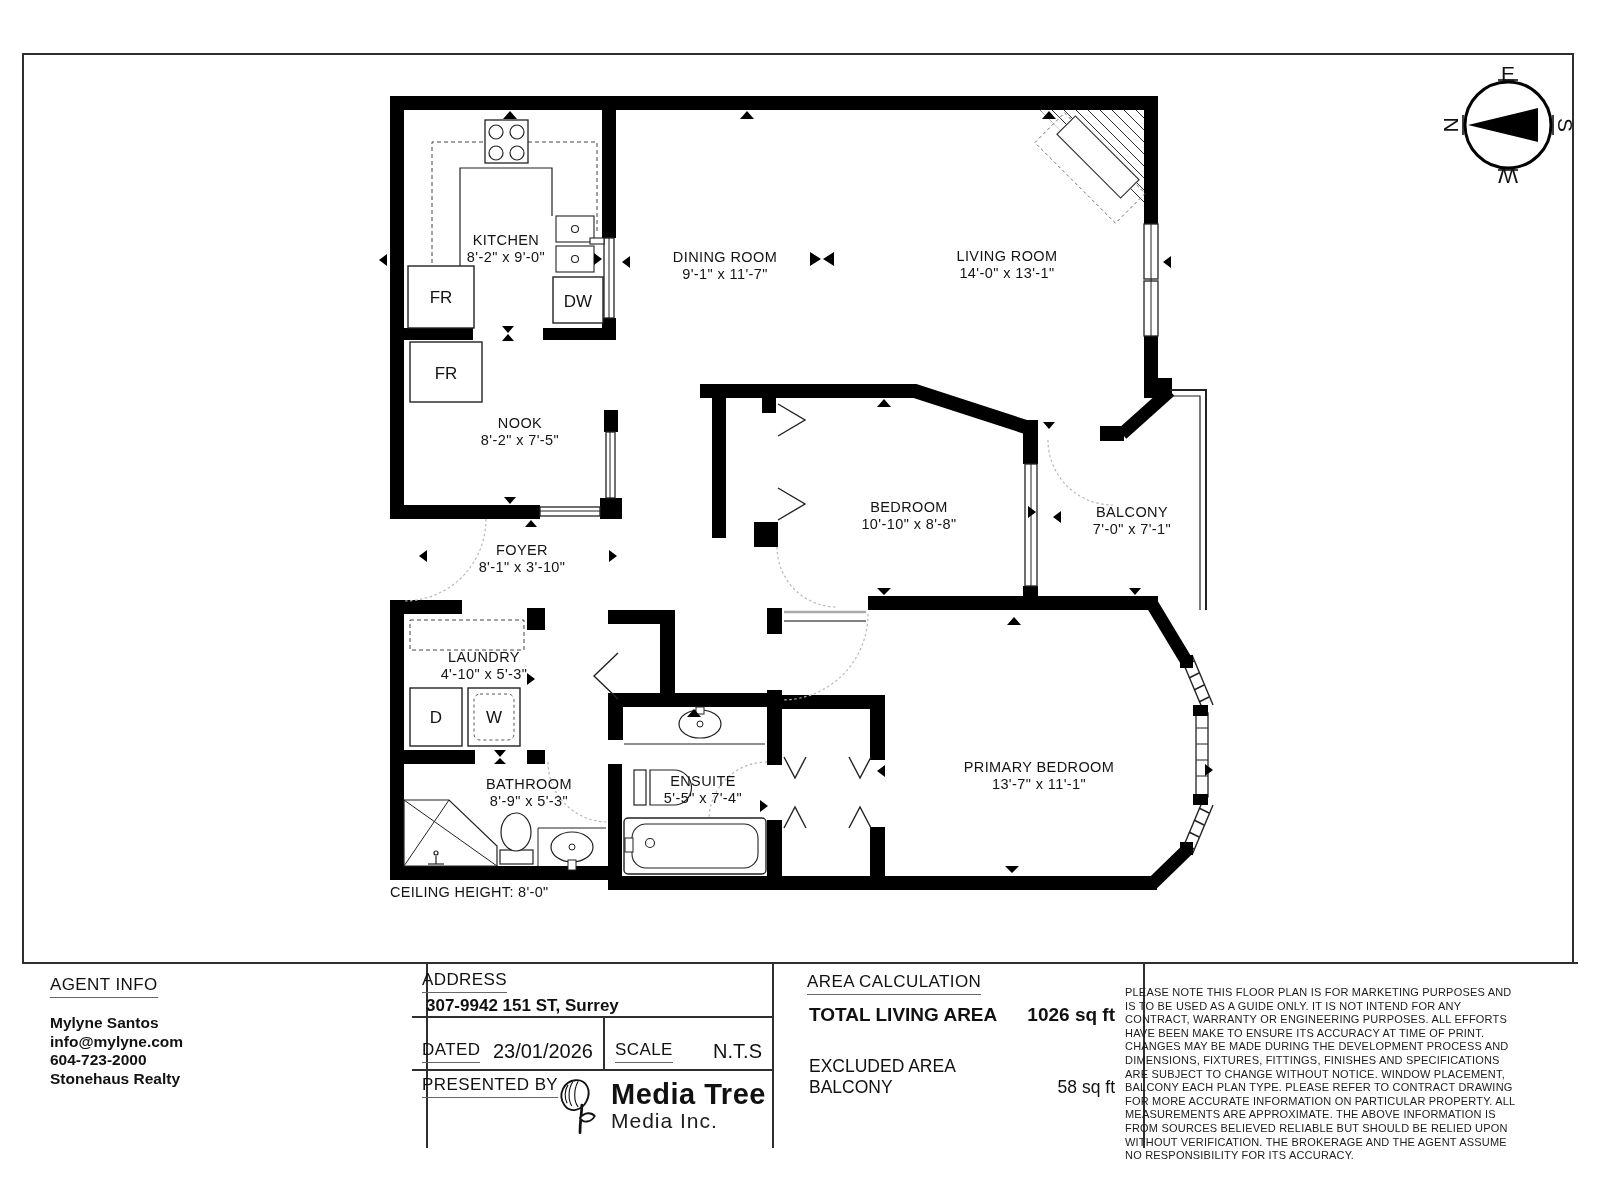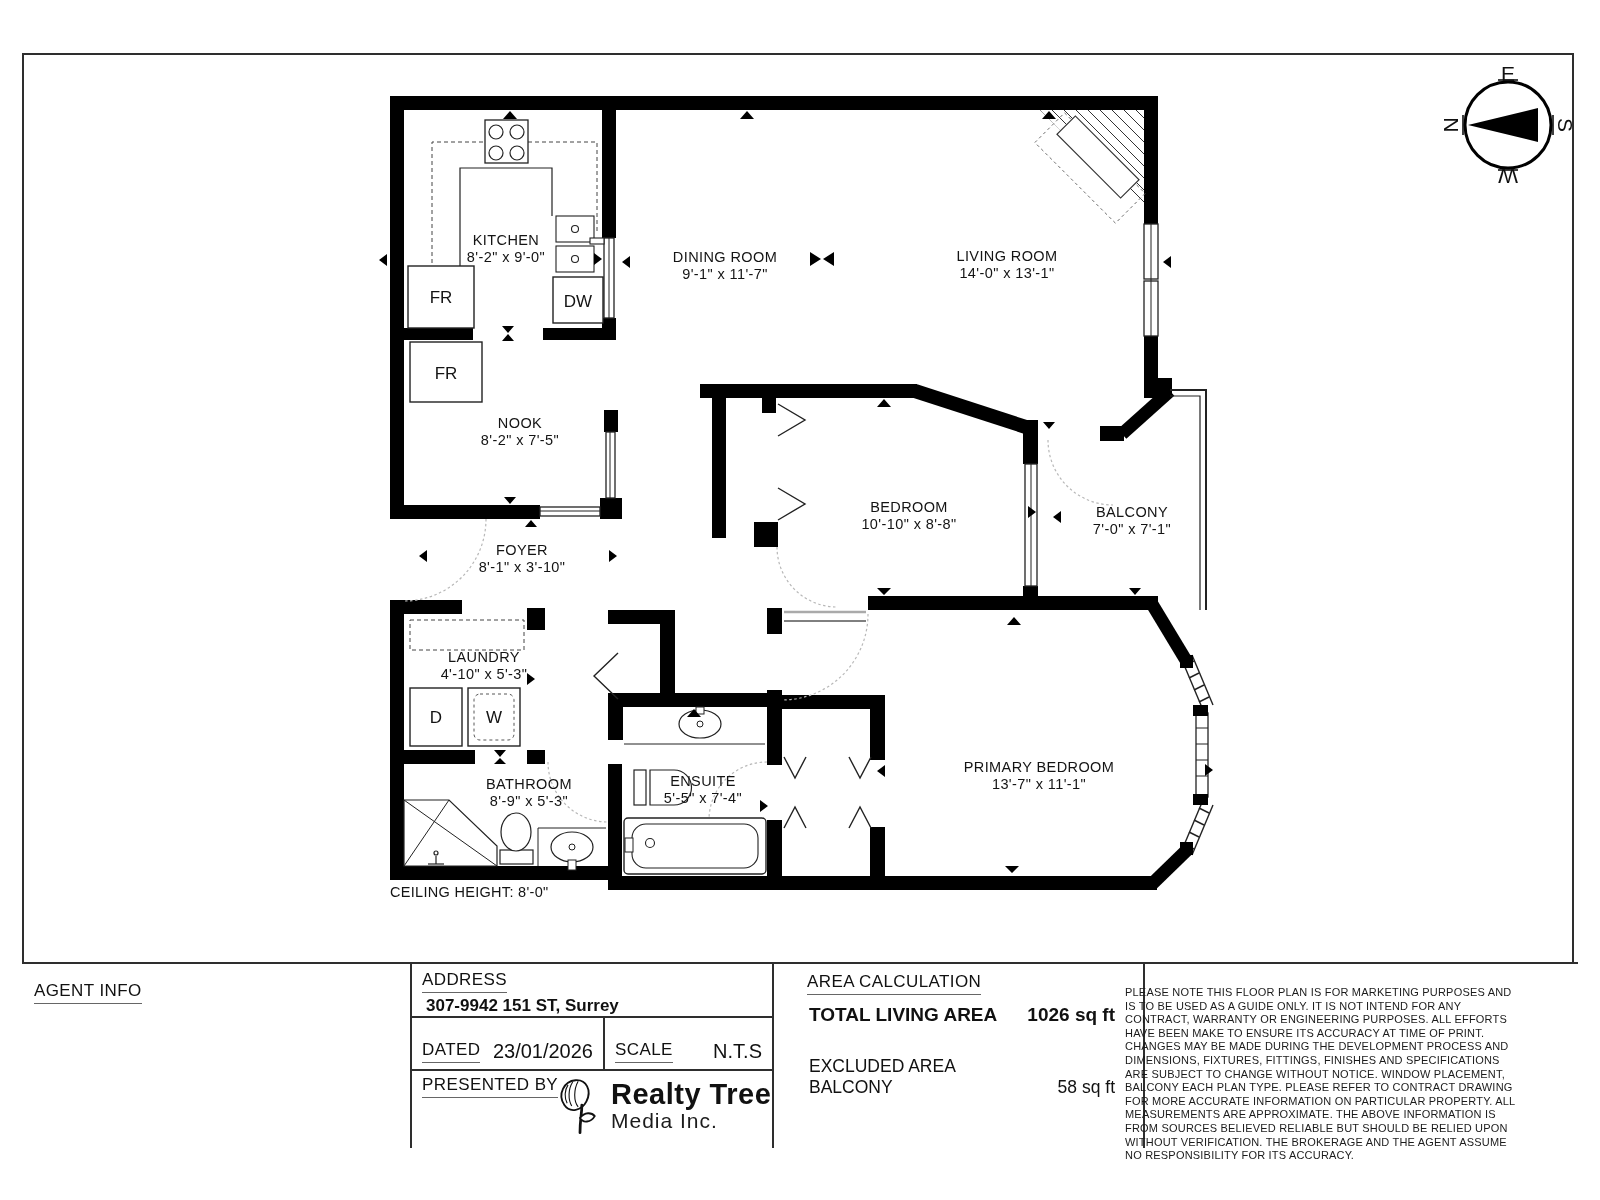--- a/index.html
+++ b/index.html
@@ -6,21 +6,21 @@
   #stage{position:relative;width:1600px;height:1200px;background:#fff;overflow:hidden;
          font-family:"Liberation Sans", sans-serif;color:#111;}
   #page-frame{position:absolute;left:22px;top:53px;width:1552px;height:1091px;
               border:2px solid #2e2e2e;box-sizing:border-box;}
   #plan-svg{position:absolute;left:0;top:0;width:1600px;height:1200px;}
 
   
   #footer{position:absolute;left:22px;top:962px;width:1556px;height:184px;box-sizing:border-box;
           border-top:2px solid #2e2e2e;background:#fff;}
   .cell{position:absolute;box-sizing:border-box;top:0;height:184px;}
-  #cell-agent{left:0;width:390px;border-right:2px solid #2e2e2e;padding:17px 12px;}
+  #cell-agent{left:16px;width:390px;border-right:2px solid #2e2e2e;padding:11px 12px;}
   #addr-block{left:390px;width:362px;border-right:2px solid #2e2e2e;}
   #cell-area{left:773px;width:350px;border-right:2px solid #2e2e2e;padding:8px 12px;}
   #cell-disc{left:1081px;width:433px;padding:22px 18px 0 22px;}
   .hdr{display:inline-block;font-size:17px;letter-spacing:.4px;border-bottom:1.5px solid #666;
        padding-bottom:2px;}
   .agent-lines{margin-top:16px;font-size:15.5px;font-weight:bold;line-height:18.5px;}
   .arow{position:absolute;box-sizing:border-box;left:0;width:100%;}
   #addr-r1{top:0;height:54px;border-bottom:2px solid #2e2e2e;padding:6px 10px;}
   #addr-val{font-size:17px;font-weight:bold;margin-top:3px;padding-left:4px;}
   #addr-r2{top:54px;height:53px;border-bottom:2px solid #2e2e2e;}
@@ -324,20 +324,26 @@
         <text x="494" y="723" class="appl" text-anchor="middle">W</text>
       </g>
     <g id="ceiling-note">
         <text x="390" y="897" class="note" text-anchor="start">CEILING HEIGHT: 8'-0"</text>
       </g>
   </svg>
 
   <div id="footer">
     <div class="cell" id="cell-agent">
       <span class="hdr">AGENT INFO</span>
+      <div class="agent-lines">
+        <div>Mylyne Santos</div>
+        <div>info@mylyne.com</div>
+        <div>604-723-2000</div>
+        <div>Stonehaus Realty</div>
+      </div>
     </div>
 
     <div class="cell" id="addr-block">
       <div class="arow" id="addr-r1">
         <span class="hdr">ADDRESS</span>
         <div id="addr-val">307-9942 151 ST, Surrey</div>
       </div>
       <div class="arow" id="addr-r2">
         <div id="dated-cell">
           <div class="kv">
@@ -359,21 +365,21 @@
             <path d="M8,30 C0,18 8,4 20,3 C32,2 38,14 32,26 C27,36 14,39 8,30 Z" fill="#fff" stroke="#111" stroke-width="2"></path>
             <g fill="none" stroke="#111" stroke-width="1.2">
               <path d="M12,8 C8,14 8,22 11,28"></path>
               <path d="M17,5 C12,13 12,24 16,31"></path>
               <path d="M23,4 C18,13 18,26 23,32"></path>
             </g>
             <path d="M27,30 C27,40 25,46 25,60" fill="none" stroke="#111" stroke-width="3" stroke-linecap="round"></path>
             <path d="M25,44 C30,37 38,38 41,42 C37,49 28,50 25,44 Z" fill="#fff" stroke="#111" stroke-width="2"></path>
           </svg>
           <div id="logo-text">
-            <div class="l1">Realty Tree</div>
+            <div class="l1">Media Tree</div>
             <div class="l2">Media Inc.</div>
           </div>
         </div>
       </div>
     </div>
 
     <div class="cell" id="cell-area">
       <span class="hdr">AREA CALCULATION</span>
       <div id="area-total">
         <span>TOTAL LIVING AREA</span>

